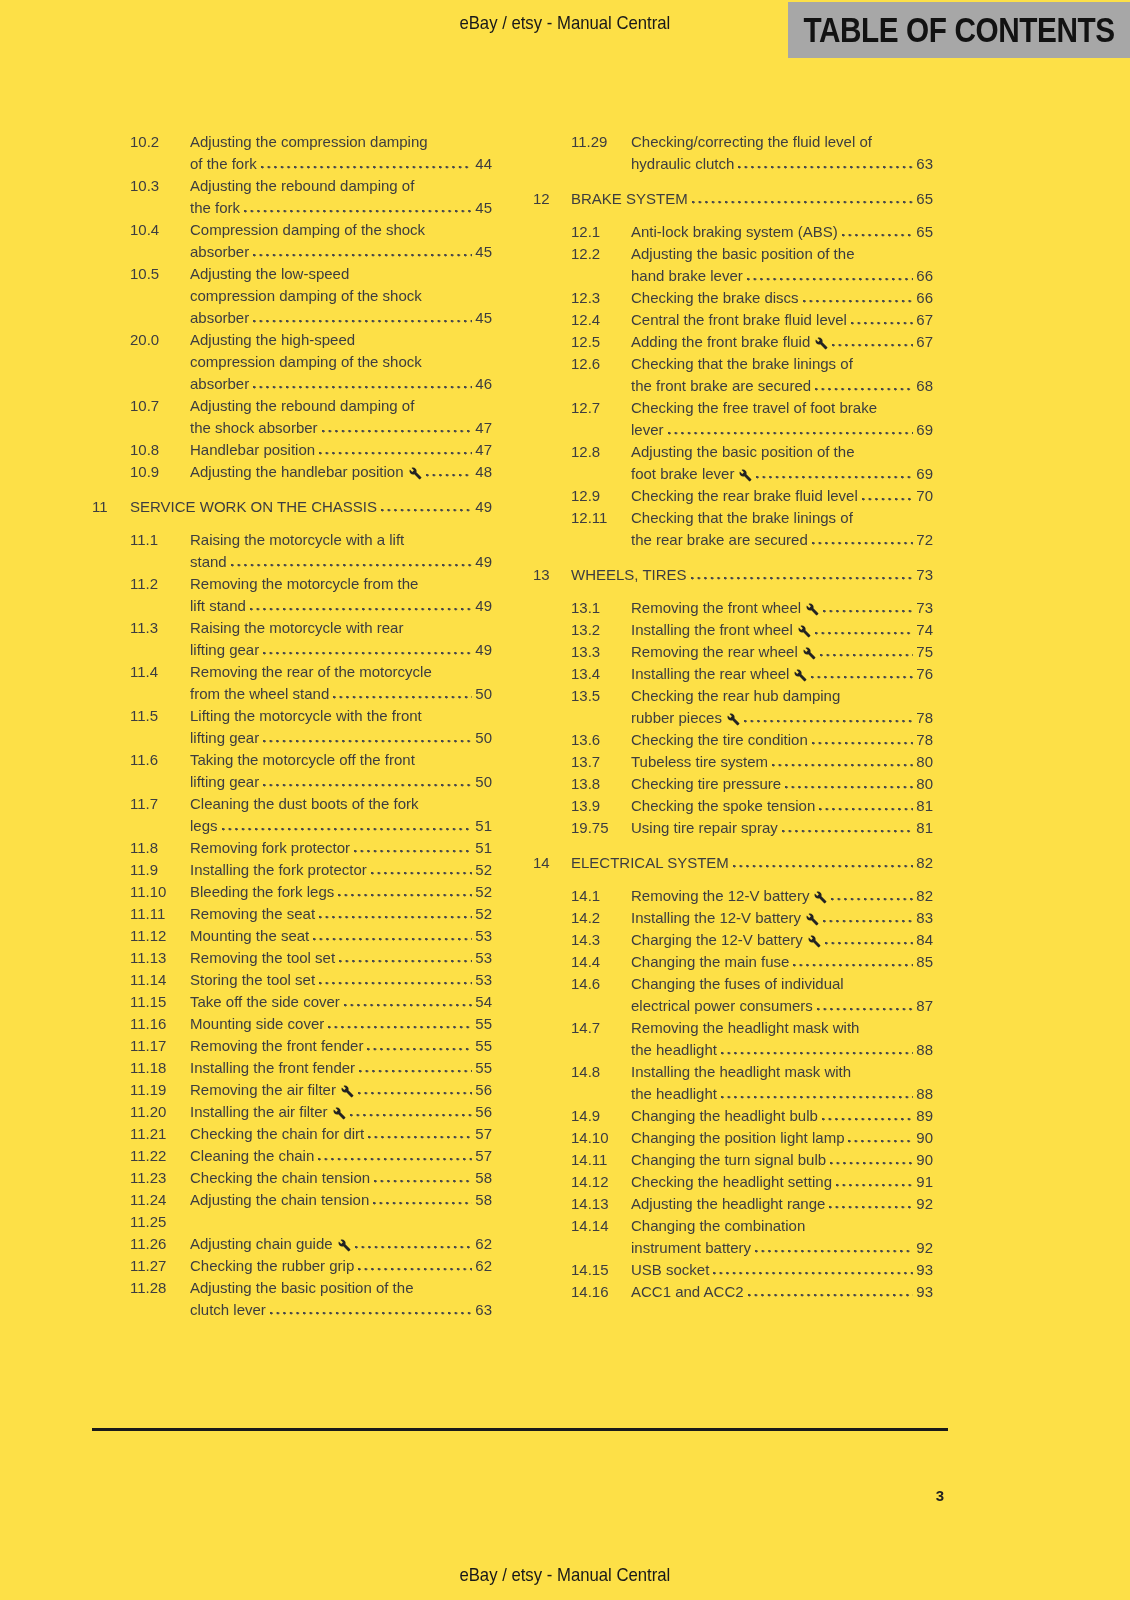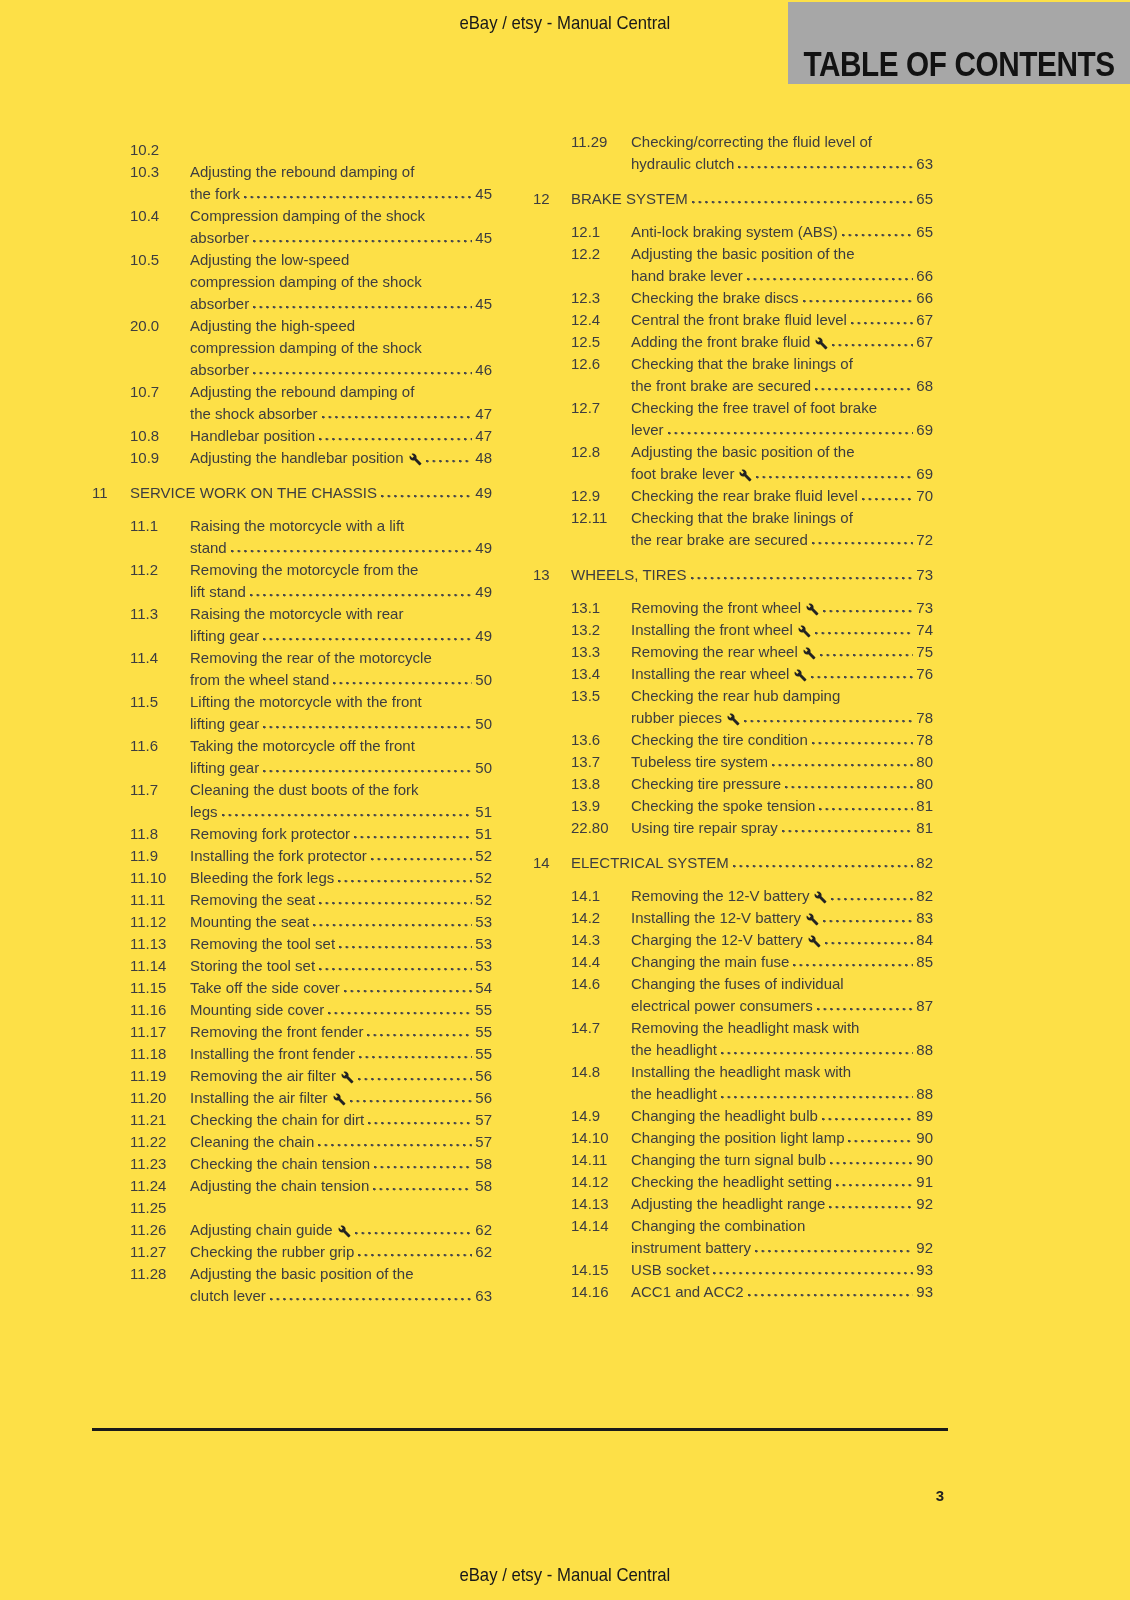--- a/index.html
+++ b/index.html
@@ -5,27 +5,27 @@
   html,body{margin:0;padding:0;background:#e8e8e8;}
   .page-canvas{
     position:relative;width:1130px;height:1600px;background:#fde047;
     overflow:hidden;color:#3d3d40;
     font-family:"Liberation Sans",sans-serif;
   }
   
   .header-center{position:absolute;top:12px;left:0;width:100%;text-align:center;
     font-size:19px;color:#18181a;}
   .condensed{display:inline-block;transform:scaleX(.88);transform-origin:center;white-space:nowrap;}
-  .title-box{position:absolute;top:2px;left:788px;right:0;height:82px;background:#a7a7a7;
-    display:flex;align-items:flex-end;justify-content:center;}
+  .title-box{position:absolute;top:2px;left:788px;right:0;height:56px;background:#a7a7a7;
+    display:flex;align-items:center;justify-content:center;}
   .title-box .condensed{transform:scaleX(.85);font-weight:700;font-size:35px;
     letter-spacing:-.5px;color:#121212;}
   
   .toc-col{position:absolute;top:131px;width:400px;font-size:15px;line-height:22px;}
-  #col-left{left:92px;margin-top:8px;}
+  #col-left{left:92px;}
   #col-right{left:533px;}
   .entry{display:flex;}
   .entry .num{flex:none;}
   .section{padding-left:38px;}
   .section .num{width:60px;}
   .chapter .num{width:38px;}
   .chapter{margin:13px 0 11px 0;}
   .body{flex:1 1 auto;min-width:0;}
   .line{display:flex;}
   .text{white-space:pre;flex:none;}
@@ -51,20 +51,30 @@
     <span class="condensed">eBay / etsy - Manual Central</span>
   </div>
 
   <div class="title-box">
     <span class="condensed">TABLE OF CONTENTS</span>
   </div>
 
   <div class="toc-col" id="col-left">
       <div class="entry section">
         <span class="num">10.2</span>
+        <span class="body">
+          <span class="line">
+            <span class="text">Adjusting the compression damping</span>
+          </span>
+          <span class="line">
+            <span class="text">of the fork</span>
+            <span class="dots"></span>
+            <span class="pagenum">44</span>
+          </span>
+        </span>
       </div>
       <div class="entry section">
         <span class="num">10.3</span>
         <span class="body">
           <span class="line">
             <span class="text">Adjusting the rebound damping of</span>
           </span>
           <span class="line">
             <span class="text">the fork</span>
             <span class="dots"></span>
@@ -749,21 +759,21 @@
         <span class="num">13.9</span>
         <span class="body">
           <span class="line">
             <span class="text">Checking the spoke tension</span>
             <span class="dots"></span>
             <span class="pagenum">81</span>
           </span>
         </span>
       </div>
       <div class="entry section">
-        <span class="num">22.80</span>
+        <span class="num">19.75</span>
         <span class="body">
           <span class="line">
             <span class="text">Using tire repair spray</span>
             <span class="dots"></span>
             <span class="pagenum">81</span>
           </span>
         </span>
       </div>
       <div class="entry chapter">
         <span class="num">14</span>

